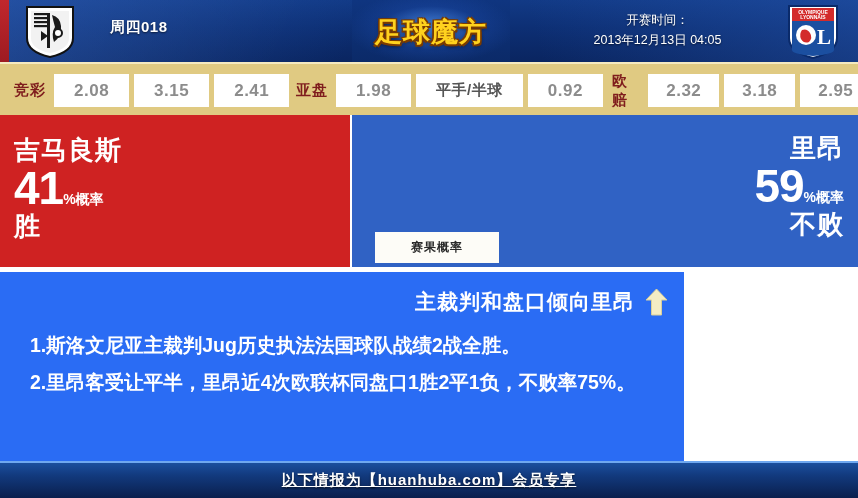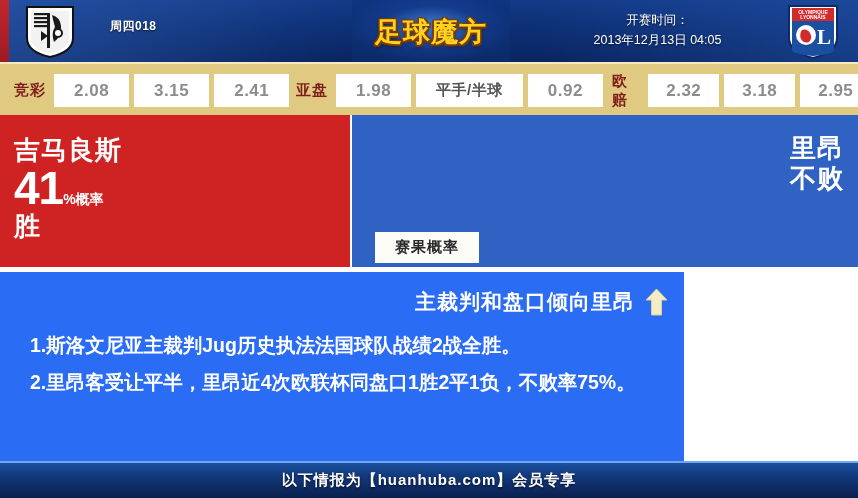--- a/index.html
+++ b/index.html
@@ -27,21 +27,21 @@
   }
   .hdr-redbar {
     position:absolute; left:0; top:0; width:9px; height:62px;
     background:linear-gradient(180deg,#c1272d,#9d1b21);
   }
   .crest-left {
     position:absolute; left:24px; top:5px; width:52px; height:54px;
   }
   .hdr-matchno {
     position:absolute; left:110px; top:18px;
-    color:#ffffff; font-size:12px; font-weight:bold;
+    color:#ffffff; font-size:15px; font-weight:bold;
     letter-spacing:0.5px; text-shadow:0 1px 2px rgba(0,0,0,.6);
   }
   .logo-wrap {
     position:absolute; left:352px; top:0; width:158px; height:62px;
     background:
       radial-gradient(ellipse at 50% 45%, rgba(90,160,255,0.75) 0%, rgba(35,85,190,0.25) 45%, rgba(10,40,110,0) 75%),
       linear-gradient(180deg,#0f3580,#0b2a68);
   }
   .logo-text {
     position:absolute; left:0; top:14px; width:158px; text-align:center;
@@ -99,23 +99,23 @@
   .team-block { position:absolute; color:#fff; }
   .team-name { font-size:26px; font-weight:bold; line-height:30px; letter-spacing:1px; }
   .team-pct  { font-size:46px; font-weight:bold; line-height:46px; letter-spacing:-1px; }
   .team-unit { font-size:14px; font-weight:bold; }
   .team-res  { font-size:26px; font-weight:bold; line-height:30px; letter-spacing:1px; }
 
   #block-home { left:14px; top:20px; text-align:left; }
   #block-away { right:14px; top:18px; text-align:right; }
 
   .prob-tab {
-    position:absolute; left:375px; top:117px; width:104px; height:31px;
+    position:absolute; left:375px; top:117px; width:124px; height:31px;
     background:#fdfcf7; color:#2a2a2a;
-    font-size:15px; font-weight:bold; letter-spacing:1px;
+    font-size:12px; font-weight:bold; letter-spacing:1px;
     display:flex; align-items:center; justify-content:center;
   }
   .prob-desc {
     position:absolute; left:222px; top:155px; width:415px;
     color:#ffffff; font-size:17.5px; font-weight:bold;
     line-height:31px; letter-spacing:0px;
   }
 
   
   .analysis {
@@ -139,20 +139,21 @@
   
   .footer {
     position:absolute; left:0; top:461px; width:858px; height:37px;
     background:linear-gradient(180deg,#1b4f9e 0%,#123a7e 35%,#0a1f4d 100%);
     border-top:2px solid #6fa8f0;
     display:flex; align-items:center; justify-content:center;
   }
   .footer-text {
     color:#ffffff; font-size:15px; font-weight:bold; letter-spacing:1px;
     text-shadow:0 1px 2px rgba(0,0,0,.7);
+    text-decoration:underline;
   }
 </style>
 </head>
 <body>
 
 <div class="page">
 
   <div class="header">
     <div class="hdr-sheen"></div>
     <div class="hdr-redbar"></div>
@@ -224,20 +225,23 @@
     <div class="team-block" id="block-home">
       <div class="team-name">吉马良斯</div>
       <div>
         <span class="team-pct">41</span><span class="team-unit">%概率</span>
       </div>
       <div class="team-res">胜</div>
     </div>
 
     <div class="team-block" id="block-away">
       <div class="team-name">里昂</div>
+      <div>
+        <span class="team-pct">59</span><span class="team-unit">%概率</span>
+      </div>
       <div class="team-res">不败</div>
     </div>
 
     <div class="prob-tab">赛果概率</div>
     <div class="prob-desc">本场比赛吉马良斯获胜概率41%,两队战平概率28%,里昂获胜概率31%。</div>
   </div>
 
   <div class="analysis">
     <div class="analysis-head">
       <span class="analysis-head-text">主裁判和盘口倾向里昂</span>

